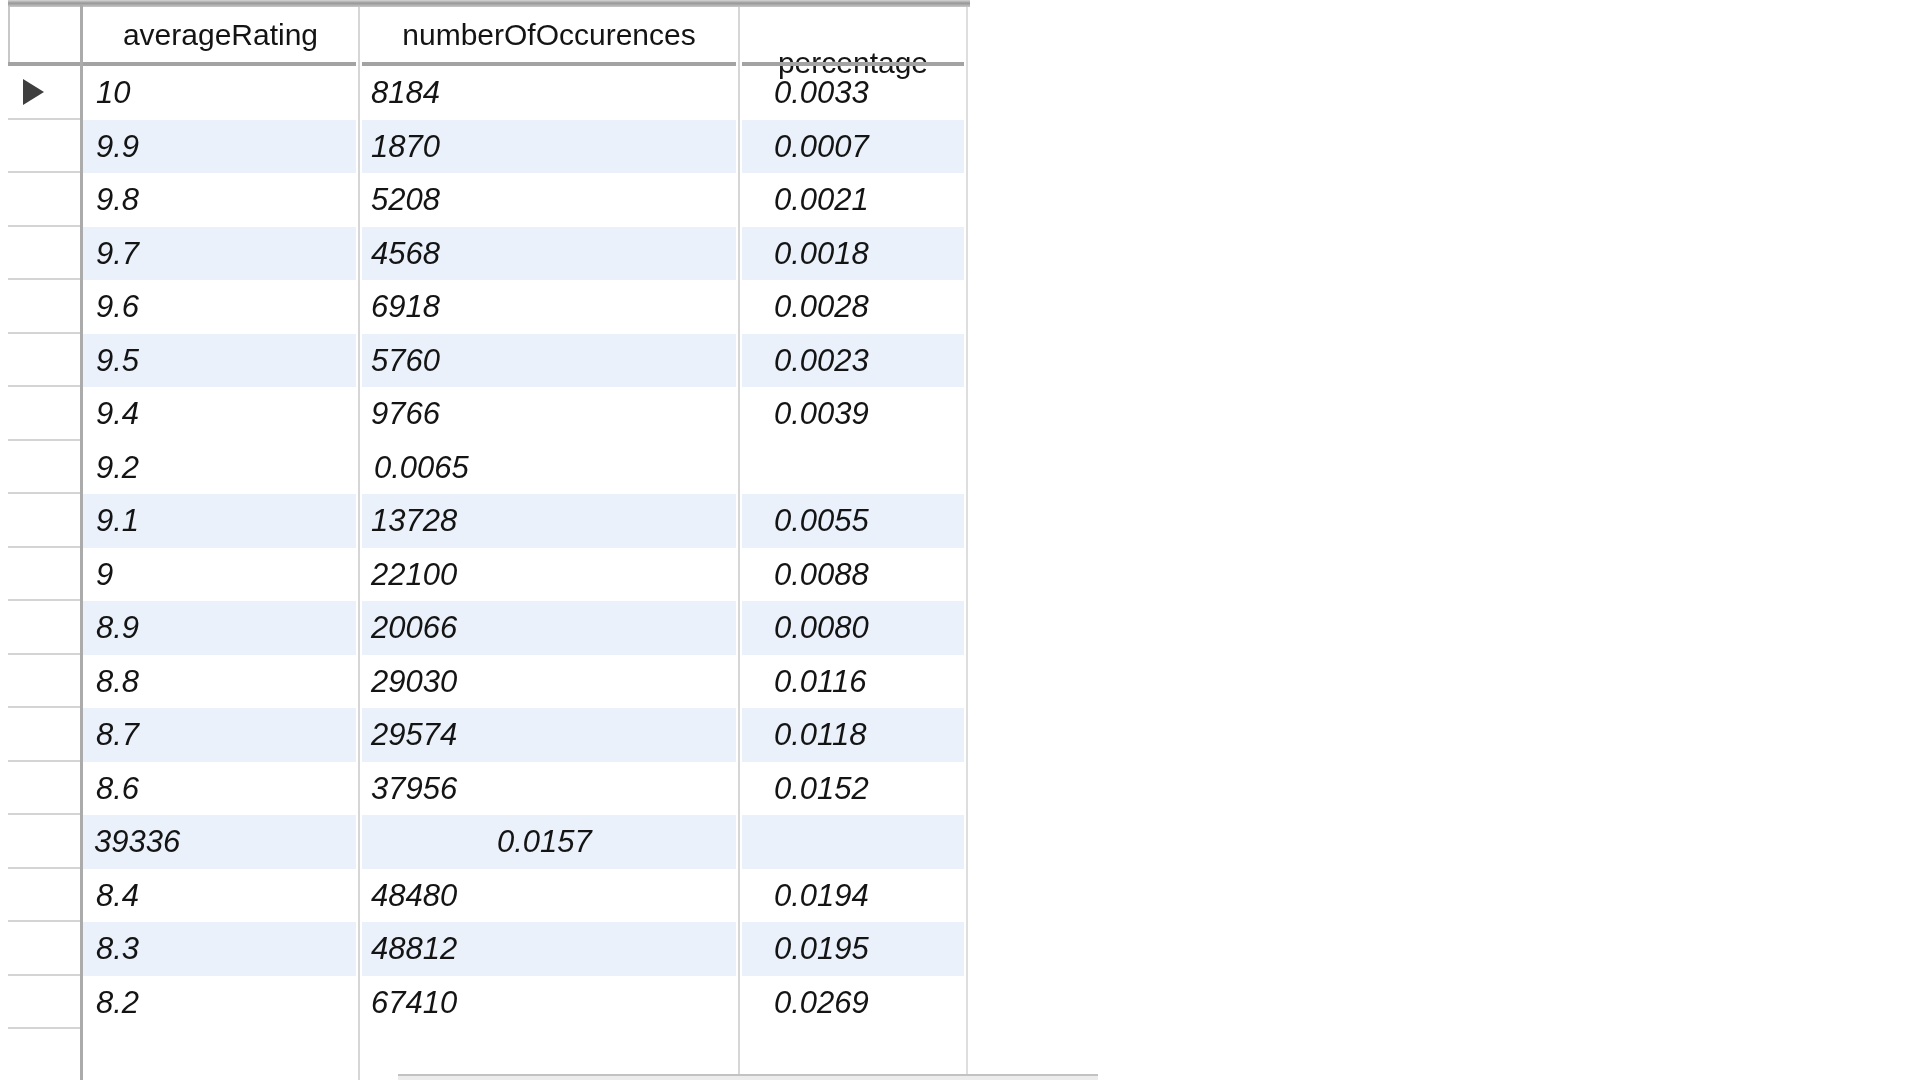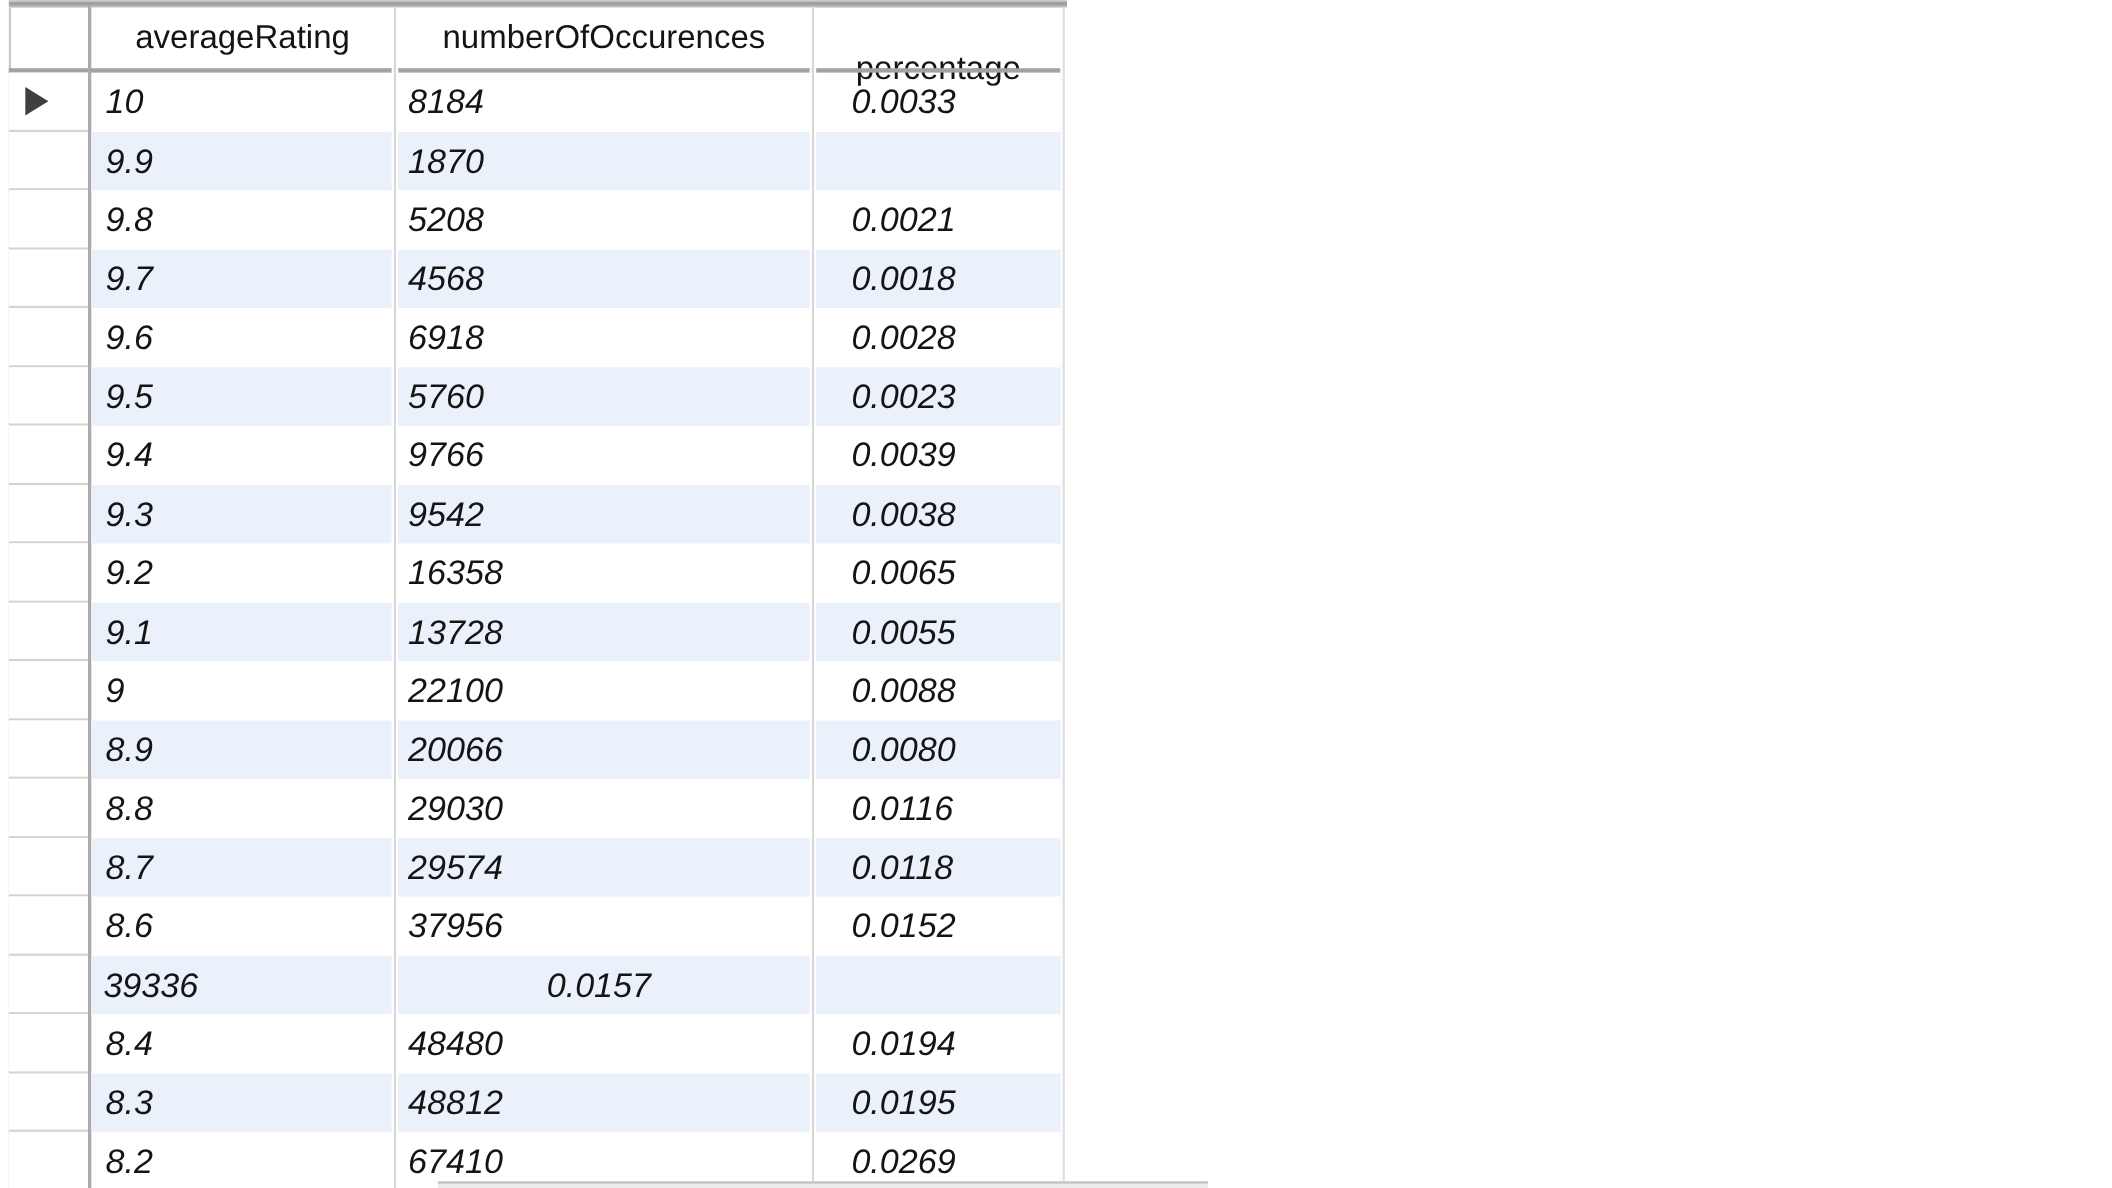--- a/index.html
+++ b/index.html
@@ -97,20 +97,21 @@
 
   <div class="rows" id="rows">
       <div class="row">
     <div class="cell c0">10</div>
     <div class="cell c1">8184</div>
     <div class="cell c2">0.0033</div>
   </div>
       <div class="row alt">
     <div class="cell c0">9.9</div>
     <div class="cell c1">1870</div>
+    <div class="cell c2">0.0007</div>
   </div>
       <div class="row">
     <div class="cell c0">9.8</div>
     <div class="cell c1">5208</div>
     <div class="cell c2">0.0021</div>
   </div>
       <div class="row alt">
     <div class="cell c0">9.7</div>
     <div class="cell c1">4568</div>
     <div class="cell c2">0.0018</div>
@@ -123,28 +124,22 @@
       <div class="row alt">
     <div class="cell c0">9.5</div>
     <div class="cell c1">5760</div>
     <div class="cell c2">0.0023</div>
   </div>
       <div class="row">
     <div class="cell c0">9.4</div>
     <div class="cell c1">9766</div>
     <div class="cell c2">0.0039</div>
   </div>
-      <div class="row alt">
-    <div class="cell c0">9.3</div>
-    <div class="cell c1">9542</div>
-    <div class="cell c2">0.0038</div>
-  </div>
       <div class="row">
     <div class="cell c0">9.2</div>
-    <div class="cell c1">16358</div>
     <div class="cell c2">0.0065</div>
   </div>
       <div class="row alt">
     <div class="cell c0">9.1</div>
     <div class="cell c1">13728</div>
     <div class="cell c2">0.0055</div>
   </div>
       <div class="row">
     <div class="cell c0">9</div>
     <div class="cell c1">22100</div>

